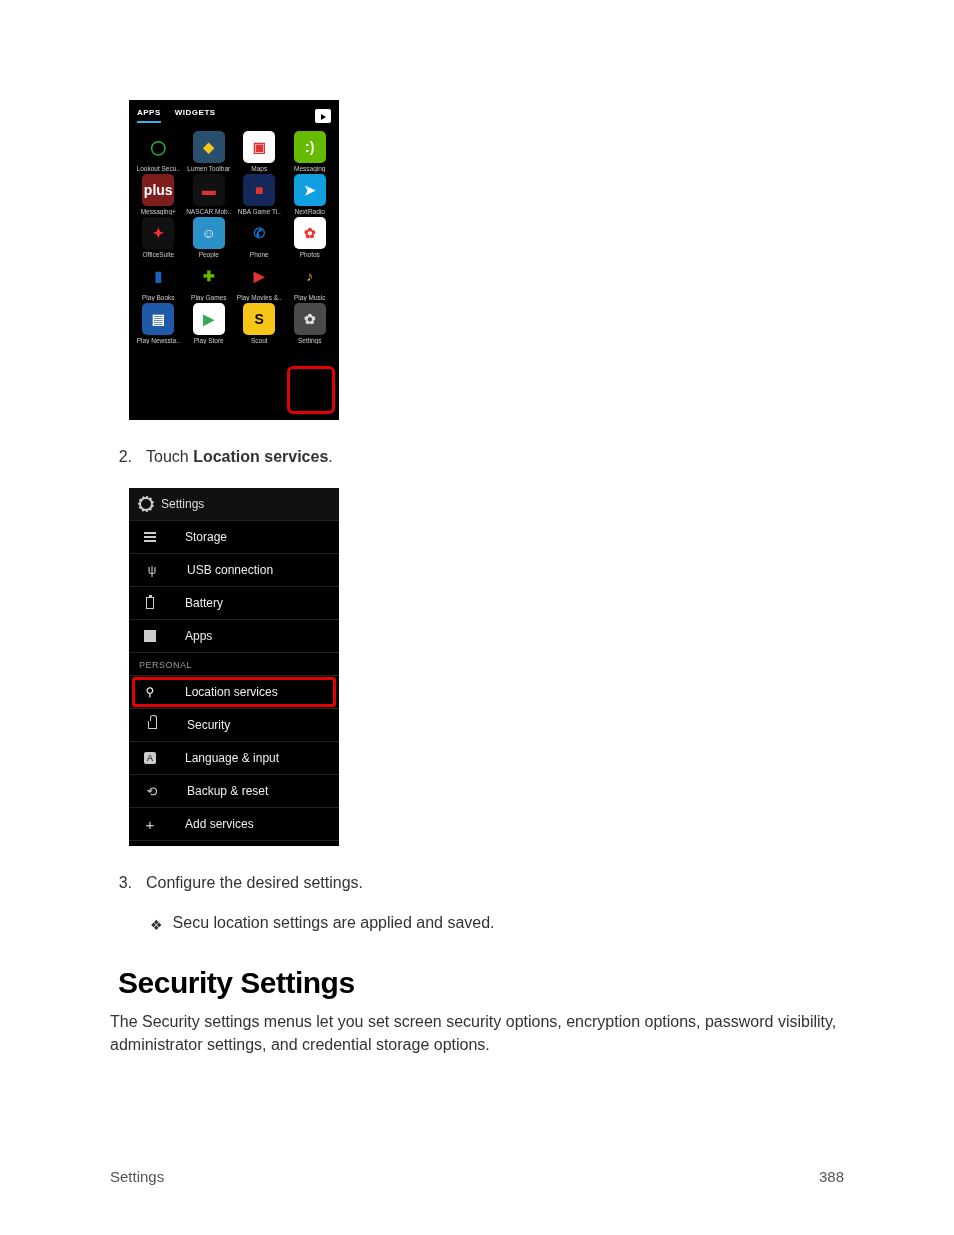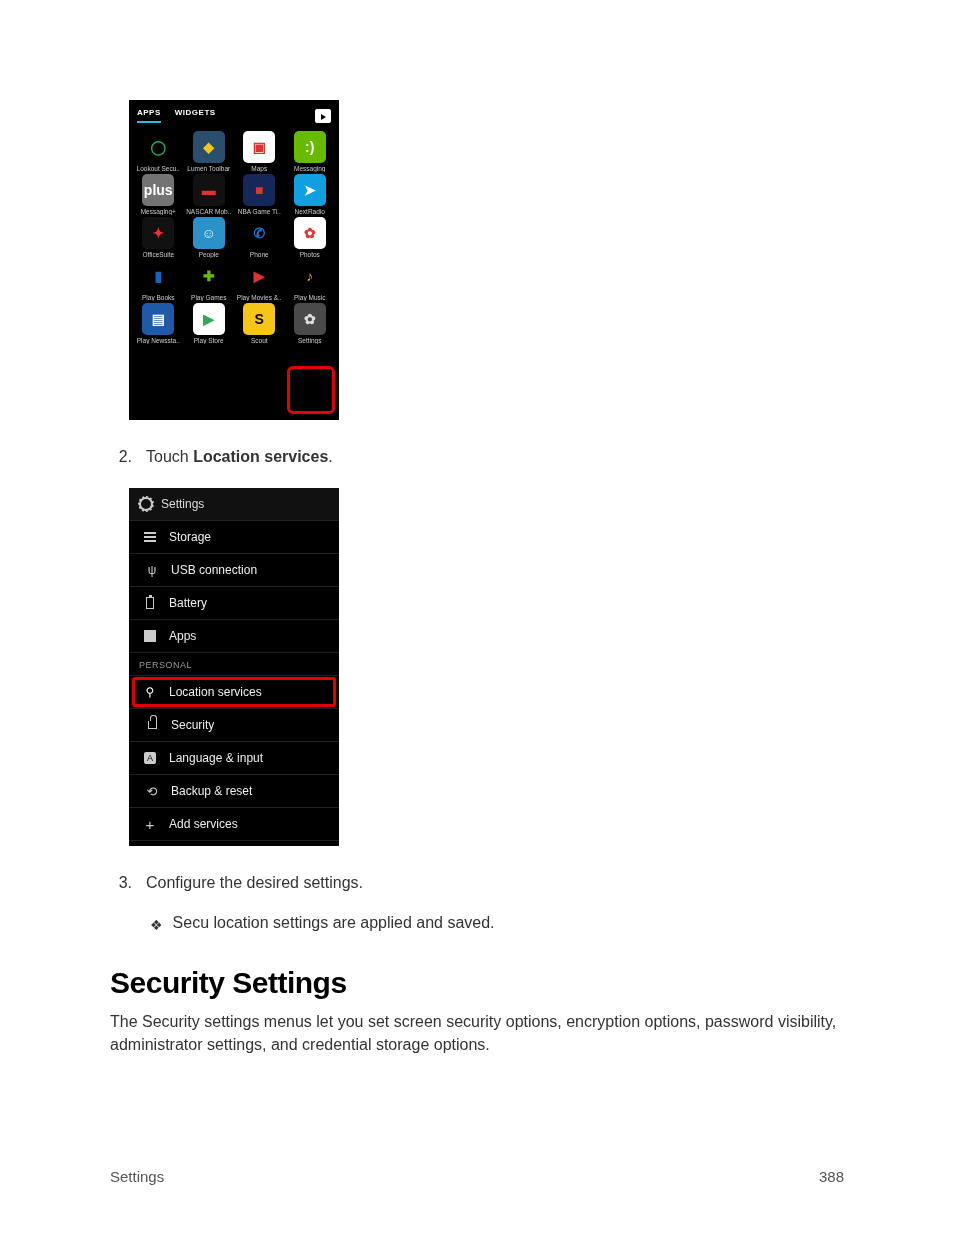--- a/index.html
+++ b/index.html
@@ -51,21 +51,21 @@
     width:48px; height:48px; right:4px; bottom:6px; pointer-events:none;
   }
   
   .settings-shot { width:210px; height: 358px; padding:0; font-size:12px; }
   .settings-header {
     padding:9px 10px; display:flex; align-items:center; gap:8px;
     background:#111; border-bottom:1px solid #222; font-size:12px; color:#ddd;
   }
   .settings-list-item {
     padding:9px 10px 9px 14px; border-bottom:1px solid #222;
-    display:flex; align-items:center; gap:12px; font-size:12px; color:#eee;
+    display:flex; align-items:center; gap:28px; font-size:12px; color:#eee;
     position:relative;
   }
   .settings-section {
     padding:7px 10px 5px 10px; font-size:9px; color:#999; letter-spacing:.5px;
     border-bottom:1px solid #222;
   }
   .indent { padding-left:16px; }
   .s-icon { width:14px; height:14px; display:inline-flex; align-items:center; justify-content:center; flex-shrink:0;}
   .highlight-row {
     position:absolute; left:3px; right:3px; top:1px; bottom:1px;
@@ -76,21 +76,21 @@
     font-size:16px; margin: 6px 0 22px 0; display:flex; gap:14px;
   }
   .step-num { width:22px; text-align:right; }
   .note {
     font-size:16px; margin: 0 0 30px 40px; display:flex; gap:10px; align-items:flex-start;
   }
   .note-icon { font-size:14px; line-height:22px; }
   h1.sec {
     font-family: Arial Black, Arial, sans-serif;
     font-weight:900; font-size:30px; letter-spacing:-.5px;
-    margin: 14px 0 10px 0; color:#000;
+    margin: 14px 0 10px 8px; color:#000;
   }
   p.body {
     font-size:16px; line-height:1.45; color:#333;
   }
   .footer {
     position:absolute; bottom:50px; left:110px; right:110px;
     display:flex; justify-content:space-between; font-size:15px; color:#555;
   }
   
   .ic-gear { width:14px;height:14px;border:2px solid #ccc;border-radius:50%;position:relative;}
@@ -130,21 +130,21 @@
       </div>
       <div class="app-cell">
         <div class="app-icon" style="background: rgb(255, 255, 255); color: rgb(221, 51, 51);">▣</div>
         <div class="app-label">Maps</div>
       </div>
       <div class="app-cell">
         <div class="app-icon" style="background: rgb(102, 187, 0); color: rgb(255, 255, 255);">:)</div>
         <div class="app-label">Messaging</div>
       </div>
       <div class="app-cell">
-        <div class="app-icon" style="background: #737373; color: rgb(255, 255, 255);">plus</div>
+        <div class="app-icon" style="background: #7f1d1d; color: rgb(255, 255, 255);">plus</div>
         <div class="app-label">Messaging+</div>
       </div>
       <div class="app-cell">
         <div class="app-icon" style="background: rgb(17, 17, 17); color: rgb(221, 51, 51);">▬</div>
         <div class="app-label">NASCAR Mob..</div>
       </div>
       <div class="app-cell">
         <div class="app-icon" style="background: rgb(20, 40, 90); color: rgb(221, 51, 51);">■</div>
         <div class="app-label">NBA Game Ti..</div>
       </div>

